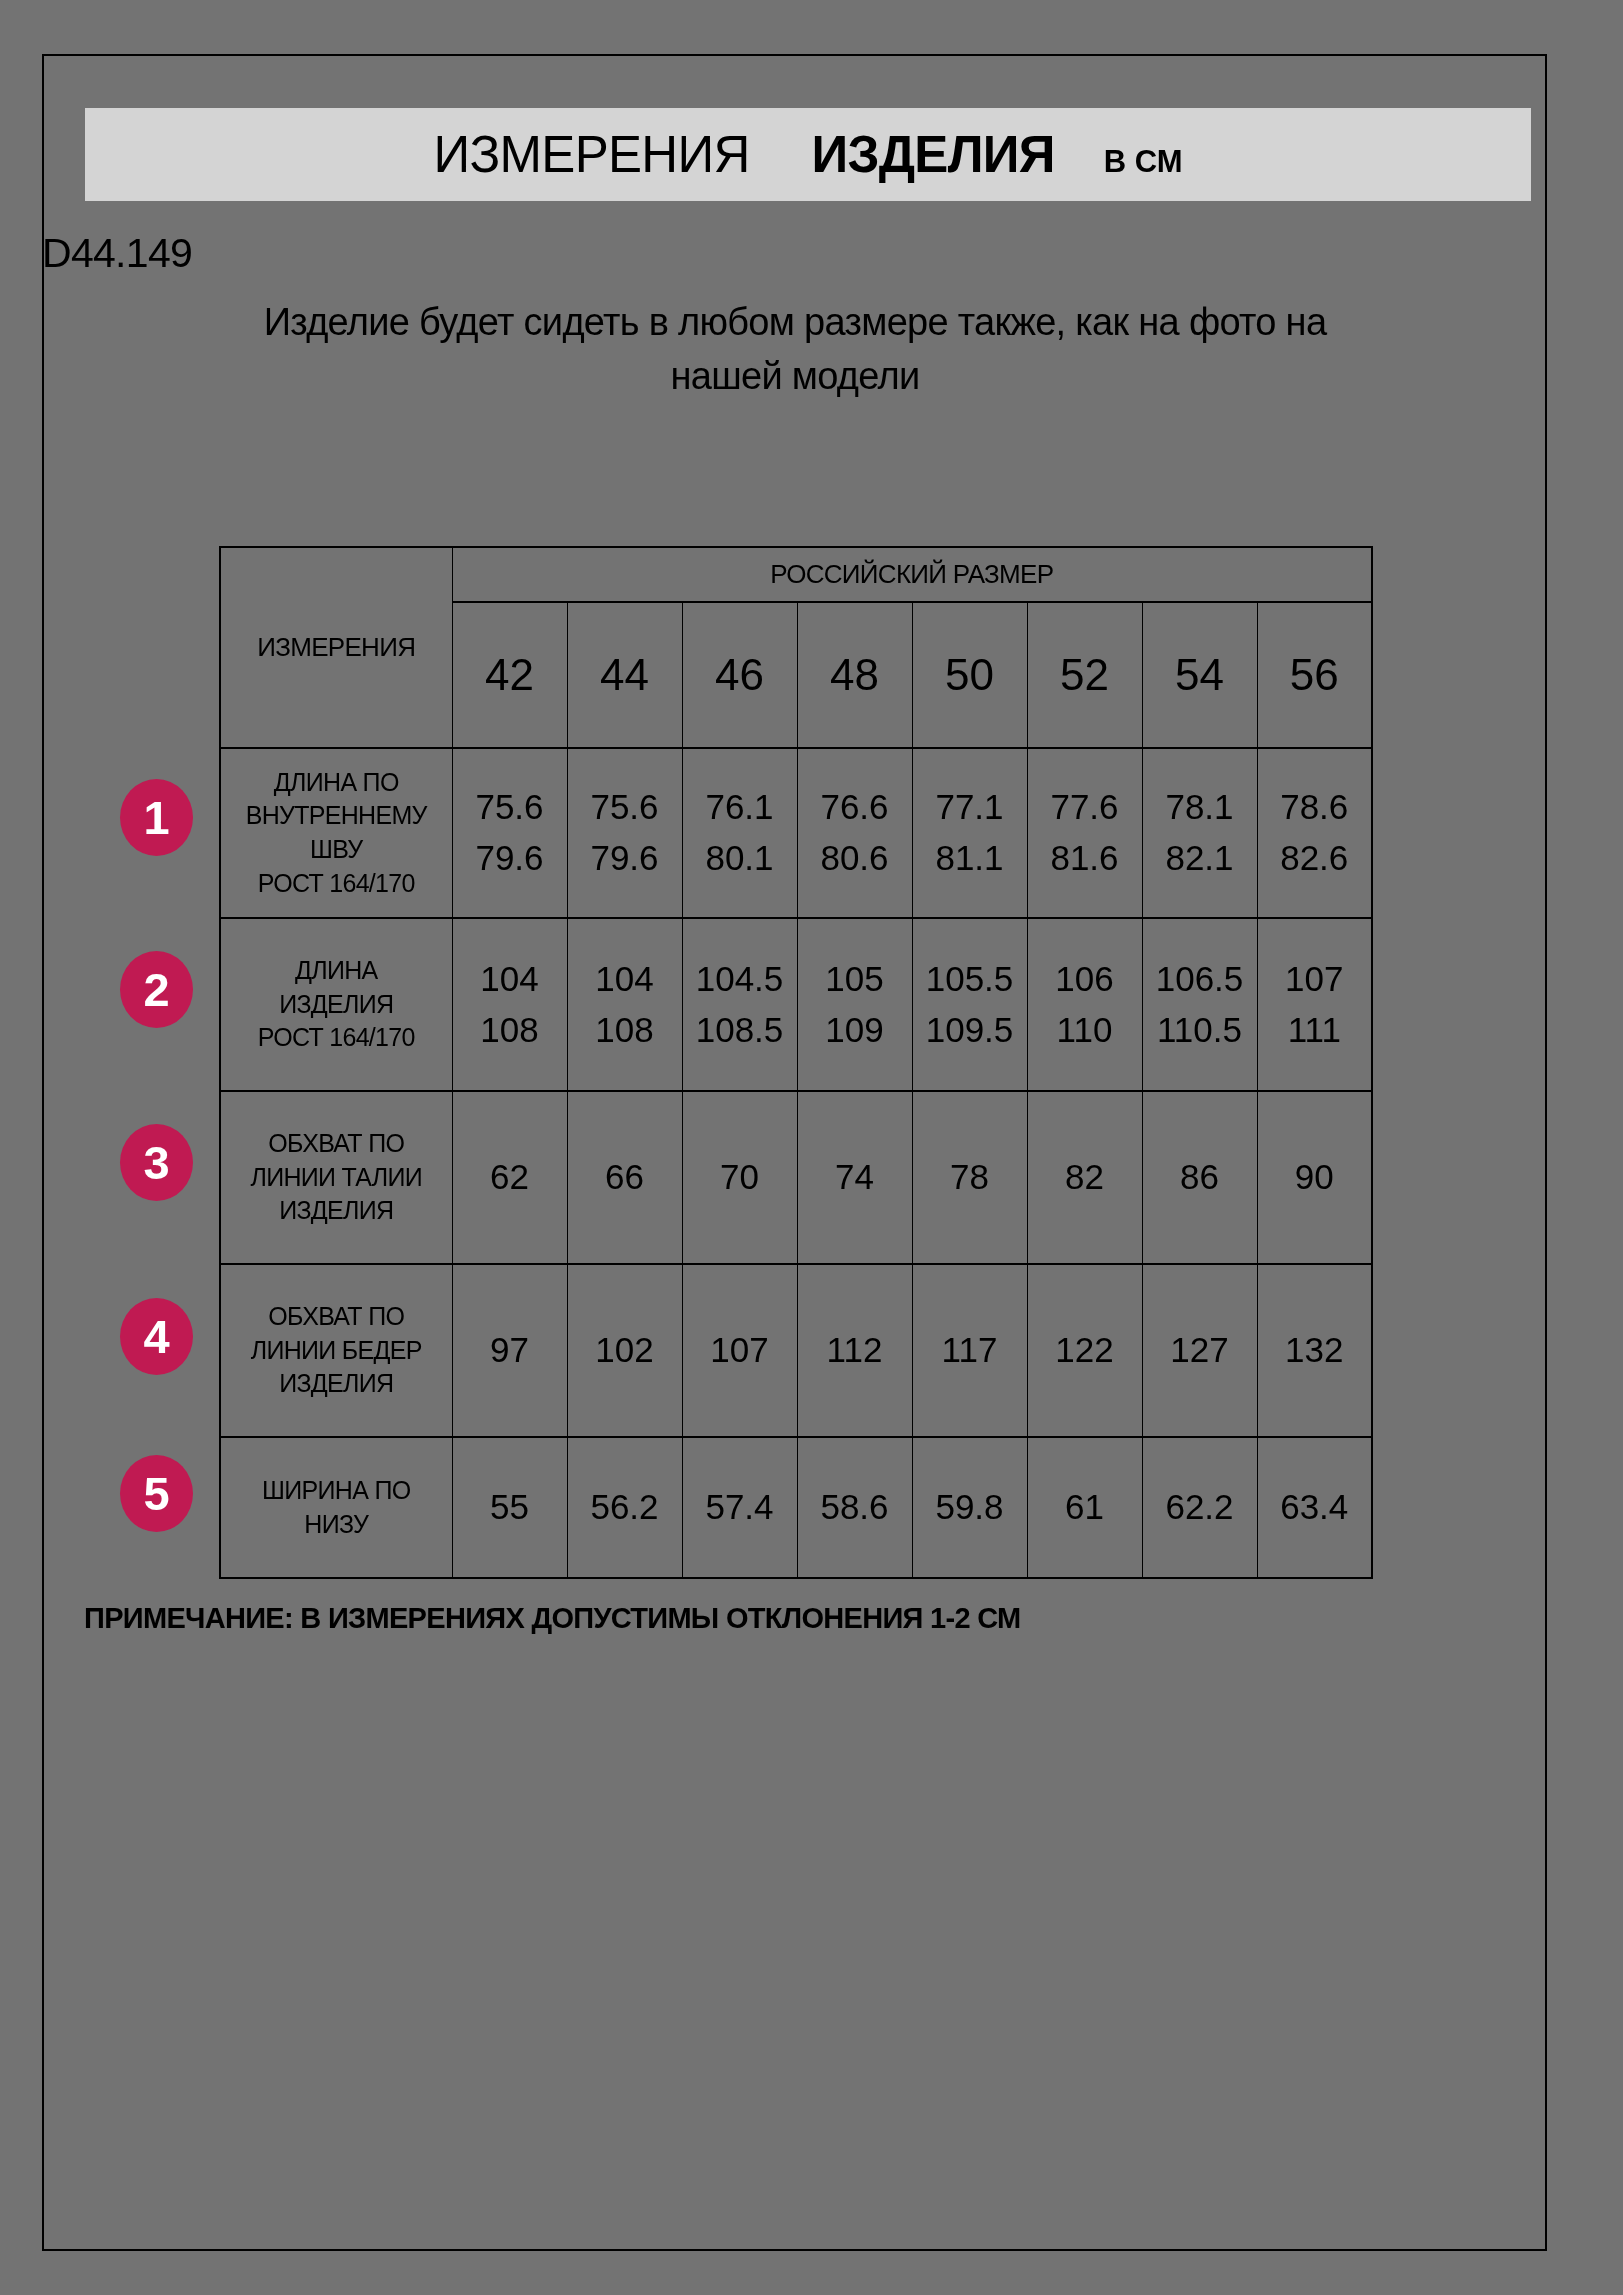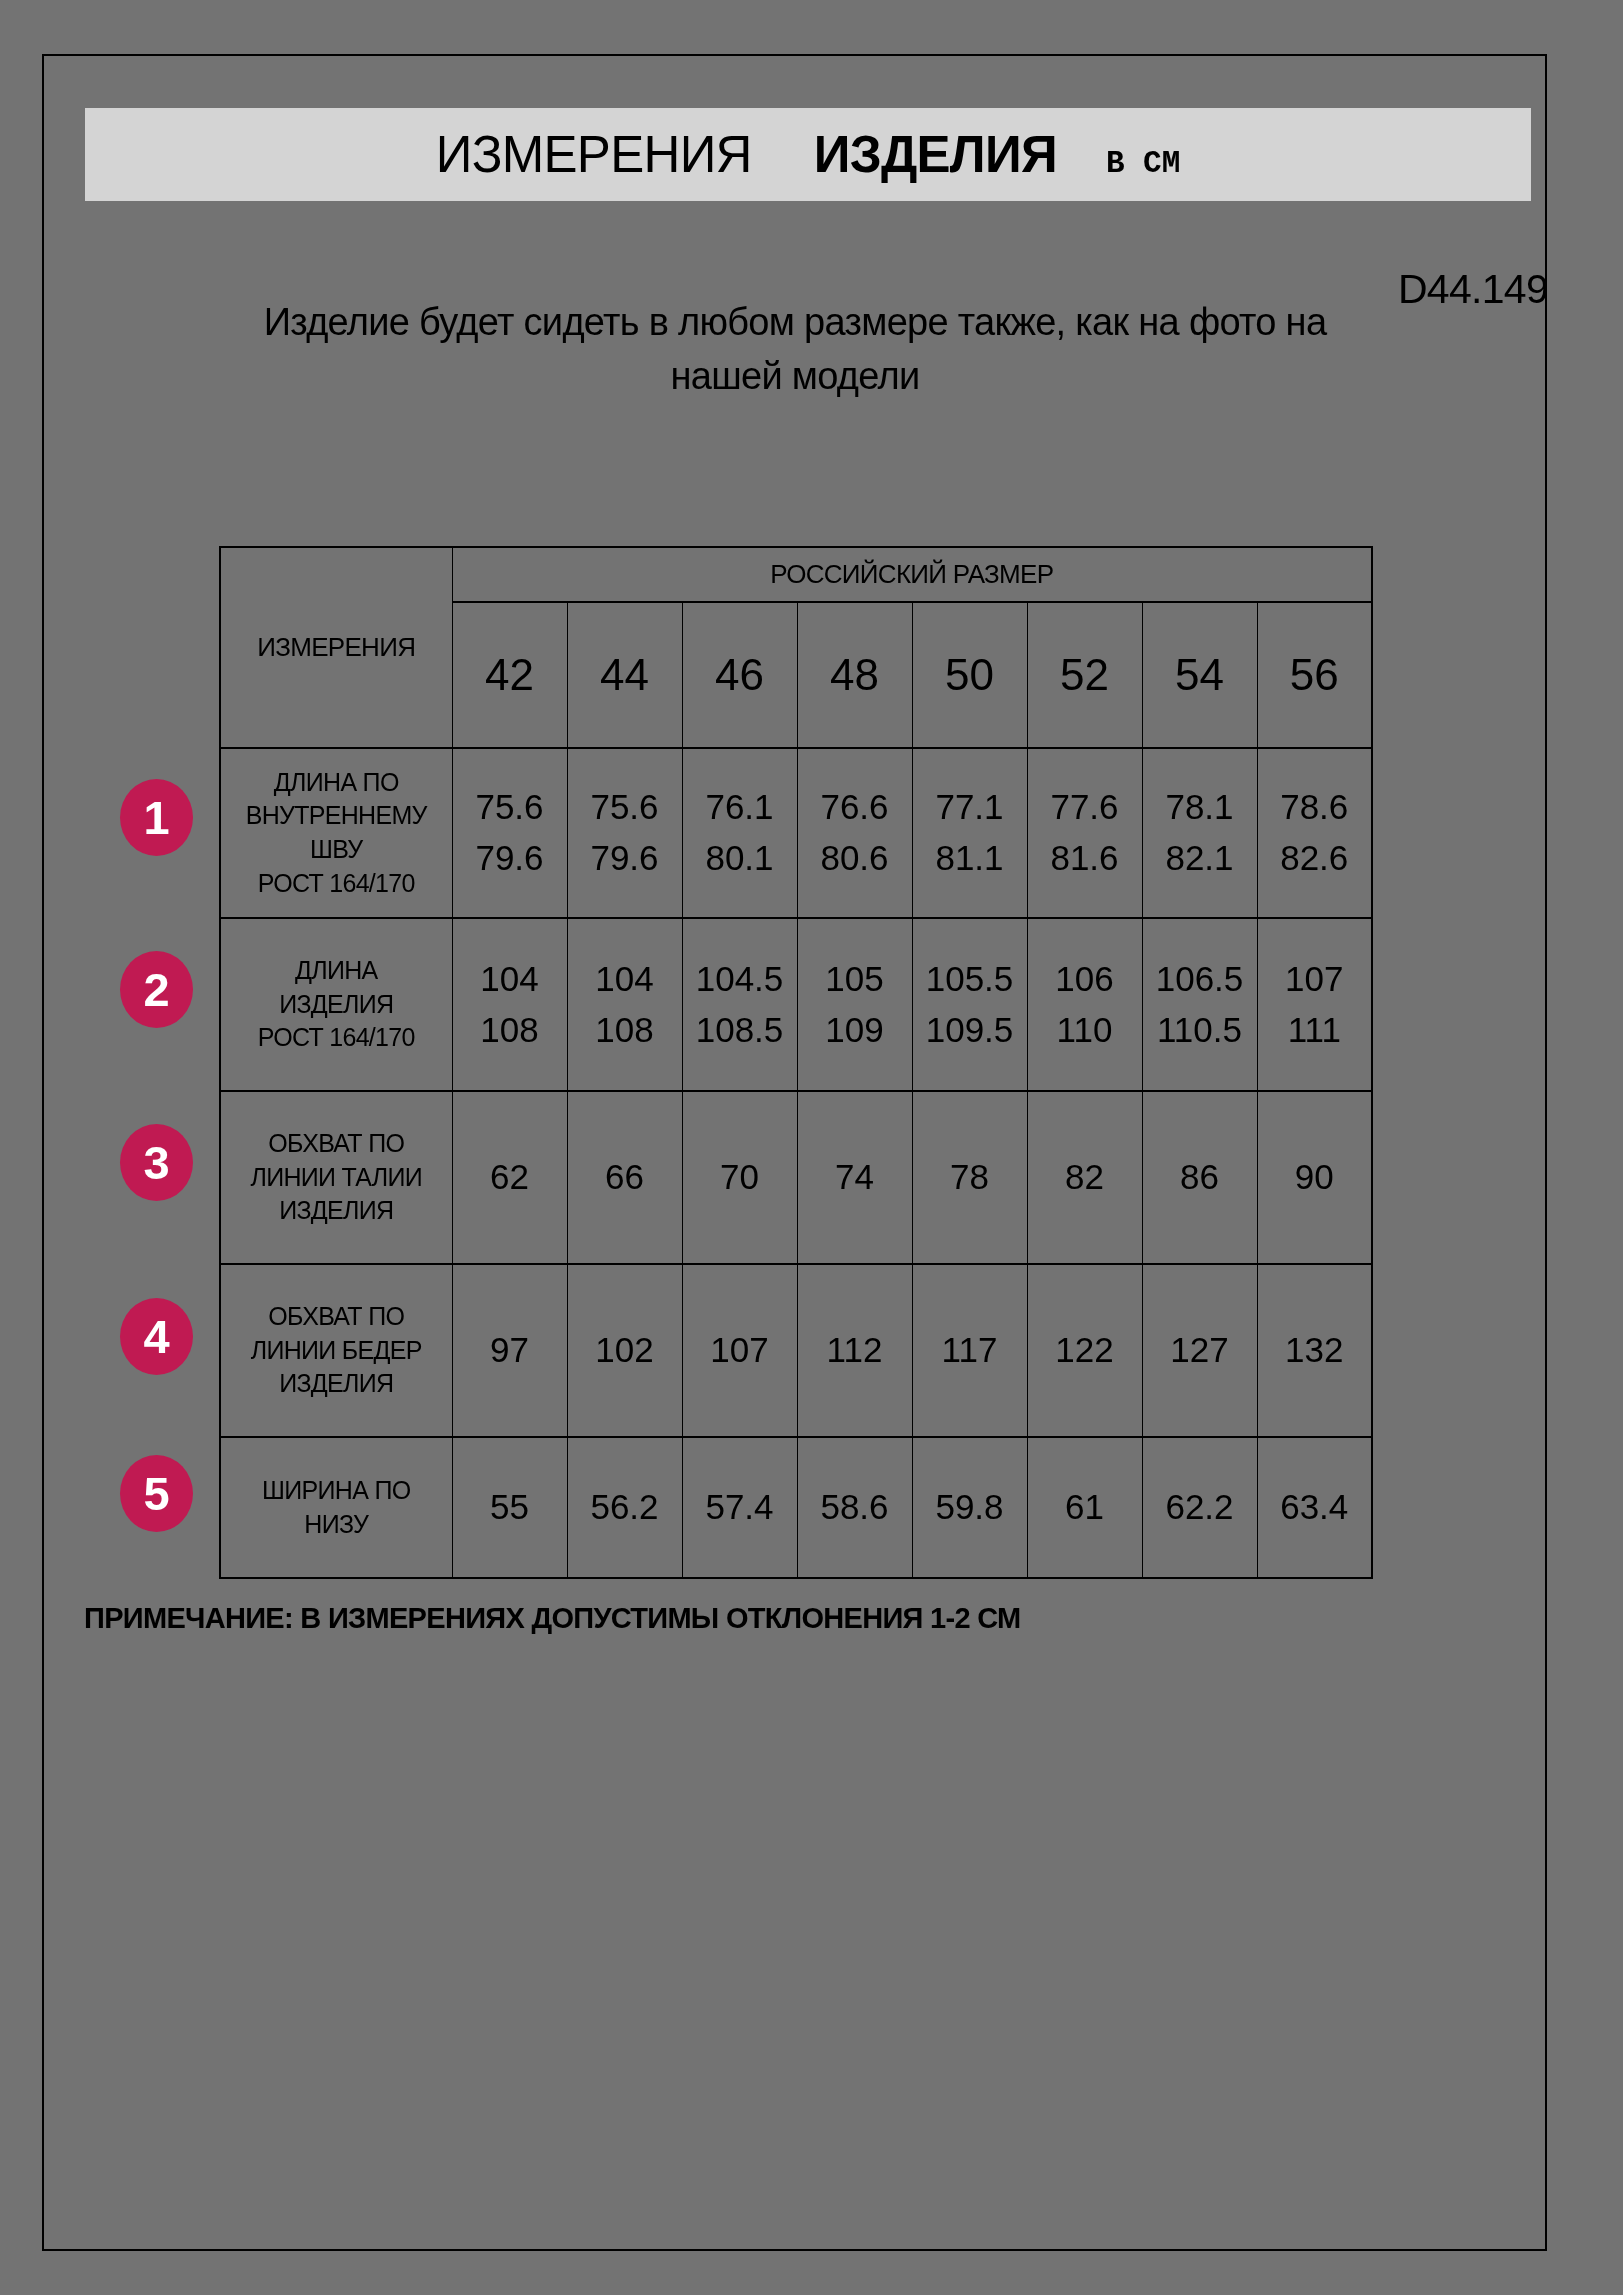--- a/index.html
+++ b/index.html
@@ -12,24 +12,24 @@
     position:absolute; left:42px; top:54px; width:1501px; height:2193px;
     border:2.6px solid #000;
   }
   .banner {
     position:absolute; left:85px; top:108px; width:1446px; height:93px;
     display:flex; align-items:baseline; justify-content:center;
     padding-top:17px; box-sizing:border-box;
   }
   .title-main { font-size:51px; letter-spacing:-0.7px; }
   .title-bold { font-size:51px; font-weight:bold; margin-left:62px; letter-spacing:-0.7px; }
-  .title-unit { font-size:31px; font-weight:bold; margin-left:49px;font-family:Liberation Mono, monospace; }
+  .title-unit { font-size:31px; font-weight:bold; margin-left:49px; }
   .model-code {
     position:absolute; left:42px; top:230px; width:1506px;
-    text-align:right; font-size:41px; letter-spacing:-0.7px;margin-top:36px;
+    text-align:left; font-size:41px; letter-spacing:-0.7px;
   }
   .subtitle {
     position:absolute; left:42px; top:296px; width:1506px;
     text-align:center; font-size:38px; line-height:1.42;
     white-space:pre-line; letter-spacing:-0.7px;
   }
   table.size-table {
     position:absolute; left:219px; top:546px;
     border-collapse:collapse; table-layout:fixed;
     border:2.6px solid #000;

